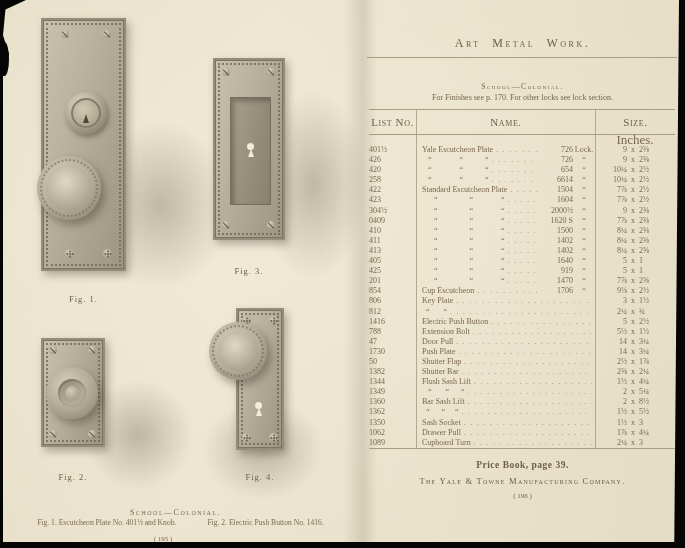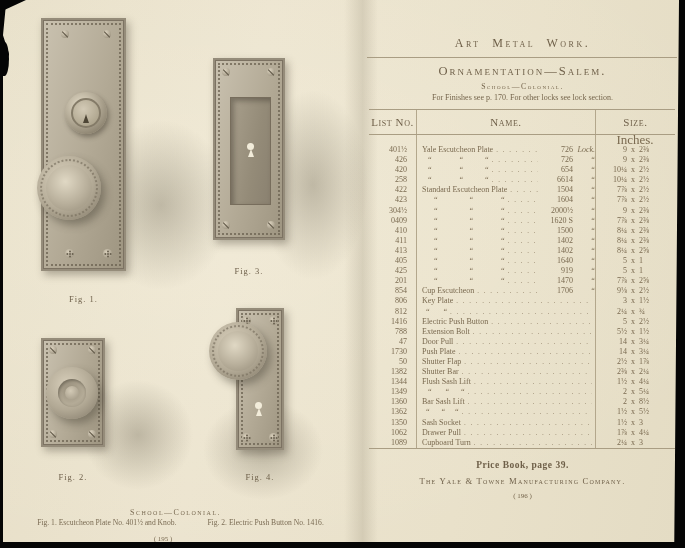--- a/index.html
+++ b/index.html
@@ -94,27 +94,27 @@
          align-items:center;text-align:center;font-variant:small-caps;
          font-size:11px;letter-spacing:.6px;color:#70614a;}
   .thead>div:nth-child(2),.thead>div:nth-child(3){border-left:1px solid #b3a78c;
          height:100%;display:flex;align-items:center;justify-content:center;}
   .tbody{position:relative;font-size:8px;line-height:10.1px;color:#7a6a50;}
   .tbody .vl1,.tbody .vl2{position:absolute;top:0;bottom:0;border-left:1px solid #b3a78c;}
   .vl1{left:47px;} .vl2{left:226px;}
   .inches{height:10px;display:grid;grid-template-columns:47px 179px 80px;}
   .inches>div:nth-child(3){text-align:center;font-size:13px;}
   .trow{display:grid;grid-template-columns:47px 179px 80px;height:10.1px;align-items:center;}
-  .c-no{text-align:right;padding-right:9px;}
+  .c-no{text-align:left;padding-right:9px;}
   .c-name{display:flex;align-items:baseline;padding-left:6px;overflow:hidden;}
   .nm{white-space:pre;}
   .dots{flex:1;overflow:hidden;white-space:nowrap;letter-spacing:1.5px;margin:0 3px;
         color:#8d7d63;font-size:7px;}
   .num{width:32px;text-align:right;white-space:pre;}
-  .lk{width:22px;text-align:right;white-space:pre;font-style:italic;}
+  .lk{width:22px;text-align:center;white-space:pre;}
   .c-size{display:grid;grid-template-columns:26px 12px 34px;padding-left:6px;}
   .sw{text-align:right;} .sx{text-align:center;} .sh{text-align:left;}
   .rp-price{position:absolute;left:0;top:460px;width:100%;text-align:center;
          font-weight:bold;font-size:9.5px;letter-spacing:.5px;color:#6e5f48;}
   .rp-co{position:absolute;left:0;top:476px;width:100%;text-align:center;
          font-variant:small-caps;font-size:8.6px;letter-spacing:1.2px;color:#70614a;}
   .rp-pageno{position:absolute;left:0;top:492px;width:100%;text-align:center;
          font-size:7px;}
 </style>
 </head>
@@ -192,21 +192,20 @@
         <span>Fig. 2.  Electric Push Button No. 1416.</span>
       </div>
       <div class="lp-pageno">( 195 )</div>
     </div>
 
     <div class="gutter"></div>
 
     <div class="right-page">
       <div class="rp-header">Art Metal Work.</div>
       <div class="rp-rule1"></div>
-      <div class="rp-title">Ornamentation—Salem.</div>
       <div class="rp-sub">School—Colonial.</div>
       <div class="rp-note">For Finishes see p. 170.    For other locks see lock section.</div>
 
       <div class="tablewrap">
         <div class="t-rule"></div>
         <div class="thead">
           <div>List No.</div>
           <div>Name.</div>
           <div>Size.</div>
         </div>

